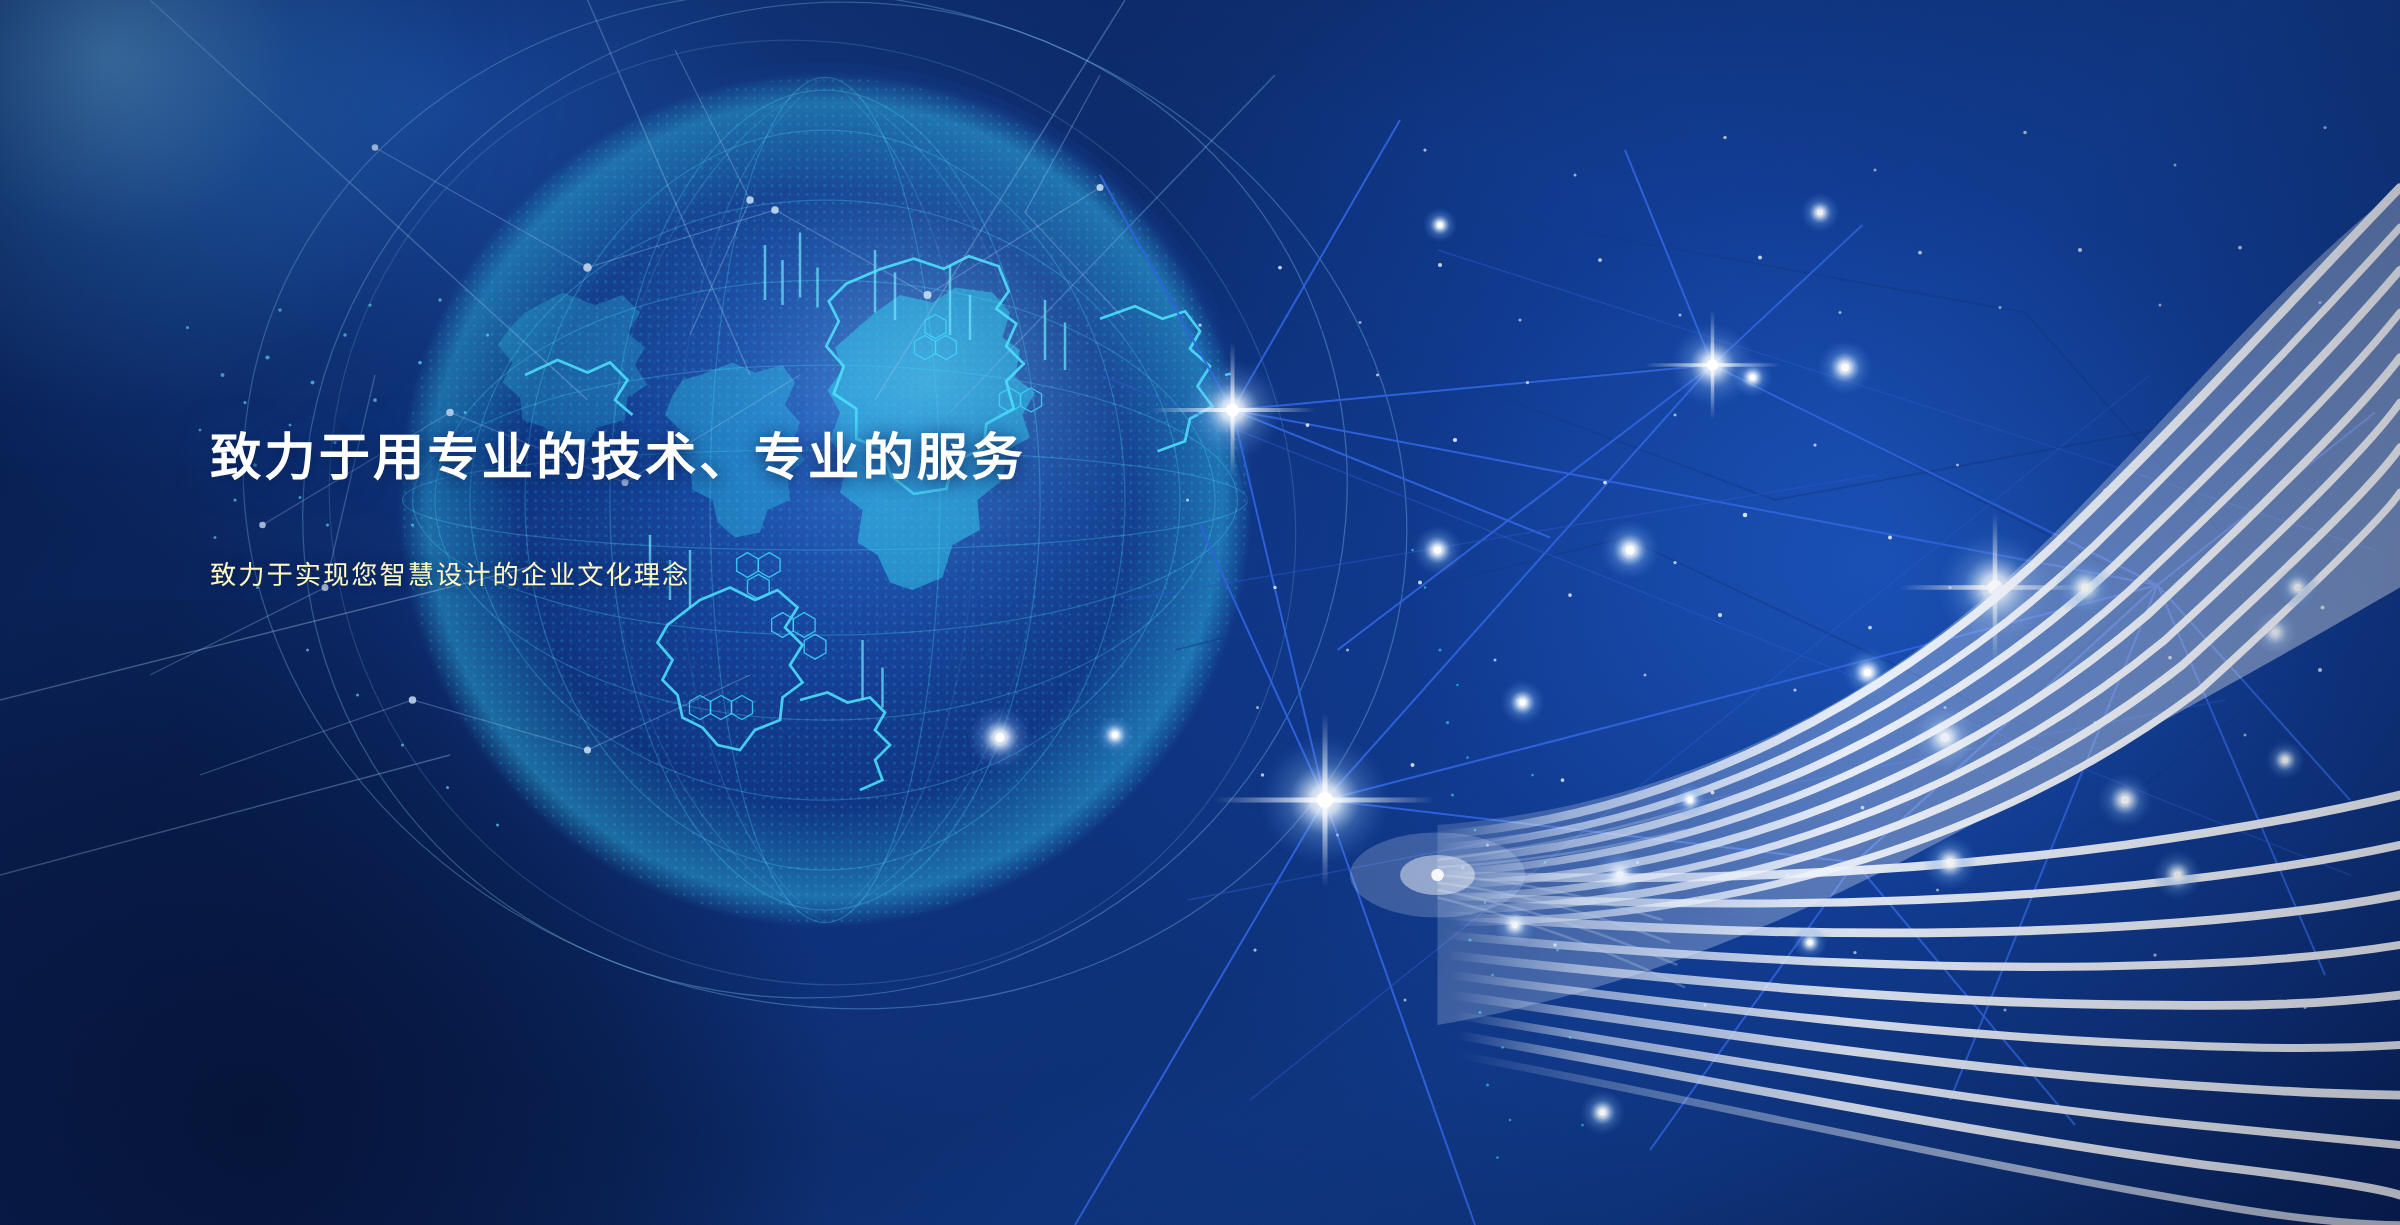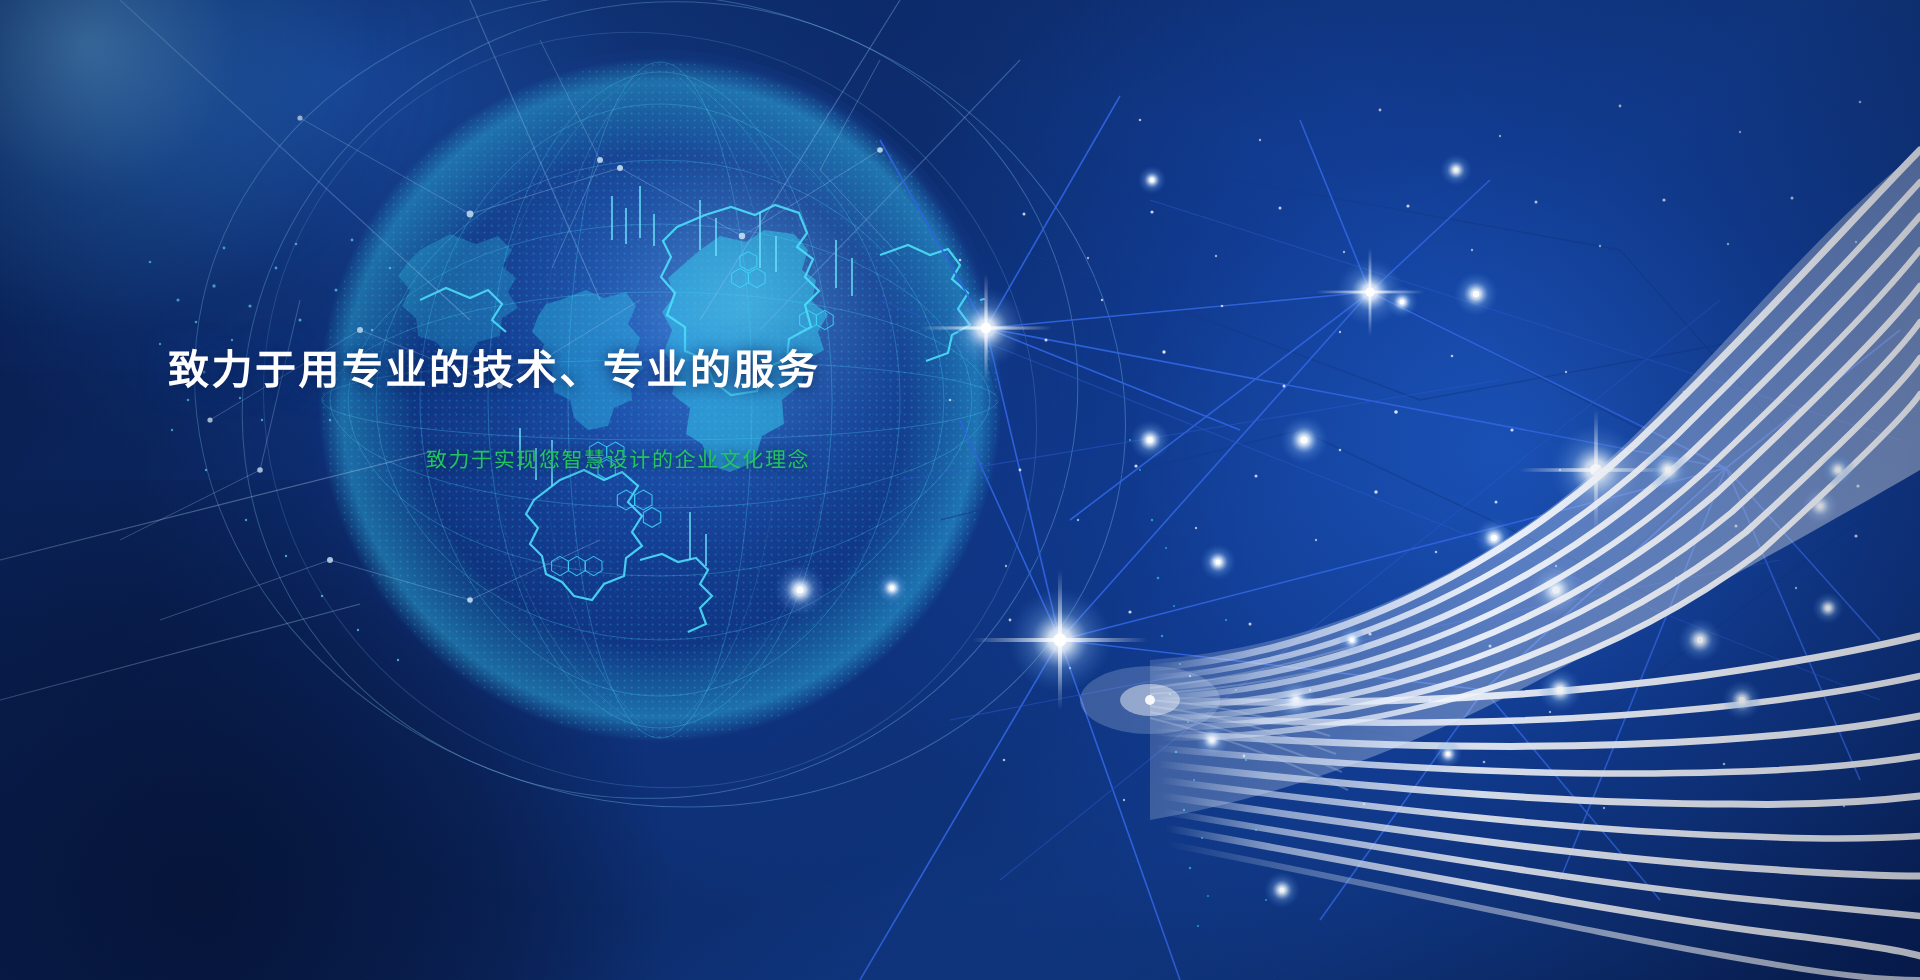--- a/index.html
+++ b/index.html
@@ -7,20 +7,21 @@
   body{
     font-family:"Liberation Sans","DejaVu Sans",sans-serif;
     -webkit-font-smoothing:antialiased;
   }
   .banner{
     position:relative;
     width:1920px;height:980px;
     overflow:hidden;
     background:#0b2a66;
     isolation:isolate;
+    font-family:Liberation Mono, monospace;
   }
 
   
   .bg-base{
     position:absolute;inset:0;
     background:
       radial-gradient(ellipse 760px 560px at 18% 8%, #1b4fa8 0%, rgba(20,62,140,0.55) 38%, rgba(10,32,82,0) 72%),
       radial-gradient(ellipse 900px 720px at 78% 46%, #1a50b4 0%, rgba(18,64,160,0.55) 42%, rgba(8,28,76,0) 78%),
       radial-gradient(ellipse 1100px 900px at 33% 52%, #10368a 0%, rgba(10,38,96,0.6) 45%, rgba(6,20,60,0) 80%),
       linear-gradient(135deg,#0a1f52 0%,#0e2f74 30%,#14439a 62%,#0d2e70 88%,#08205a 100%);
@@ -57,24 +58,23 @@
     color:#ffffff;
     text-shadow:0 2px 14px rgba(6,24,70,0.85), 0 0 28px rgba(30,90,190,0.55);
     white-space:nowrap;
   }
   .headline .hl-line{display:block;}
   .subtitle{
     margin:42px 0 0 0;
     font-size:21px;
     font-weight:400;
     letter-spacing:1.6px;
-    color:#22c55e;
+    color:#fef9c3;
     text-shadow:0 1px 10px rgba(6,24,70,0.8);
     white-space:nowrap;
-    text-align:center;
   }
 </style>
 </head>
 <body>
 
 <div class="banner">
 
   <div class="bg-base"></div>
   <div class="corner-glow"></div>
   <div class="bot-left-dark"></div>

